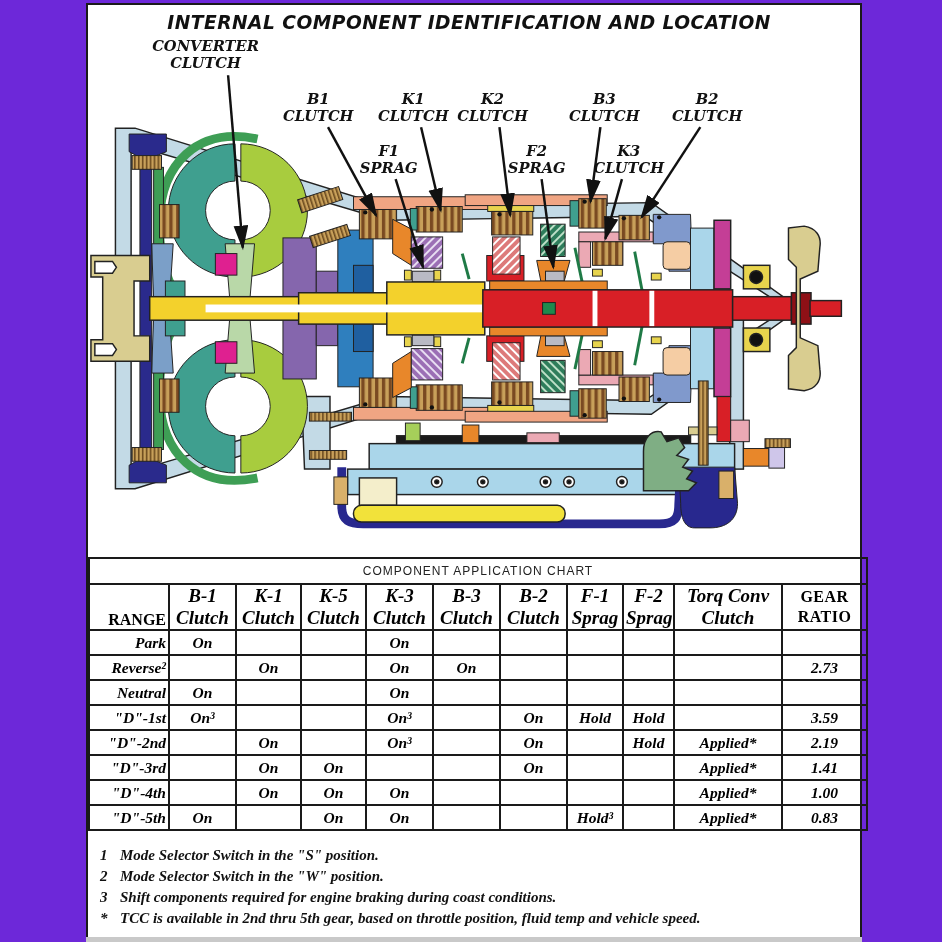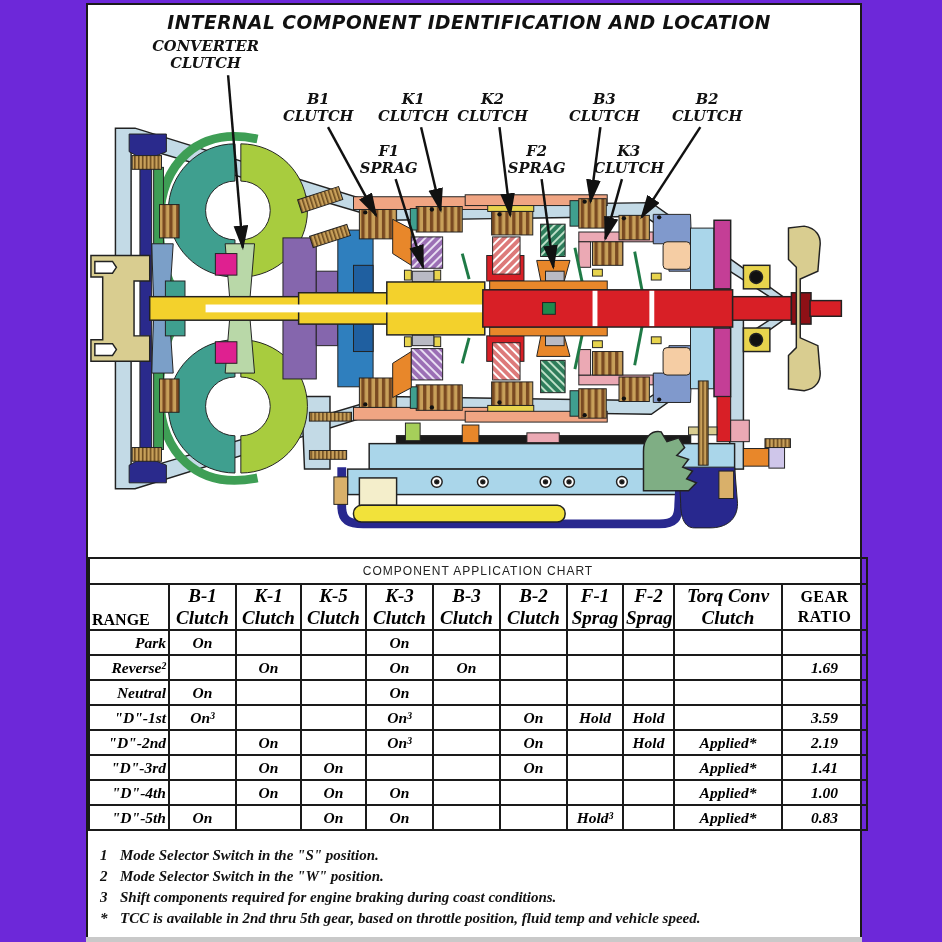--- a/index.html
+++ b/index.html
@@ -13,21 +13,21 @@
           font-size:15px;fill:#111;text-anchor:middle;}
   .dtitle{font-family:"DejaVu Sans",sans-serif;font-weight:bold;font-style:italic;
           font-size:19px;fill:#111;text-anchor:middle;letter-spacing:.5px;}
   
   table.app{border-collapse:collapse;width:772px;table-layout:fixed;}
   table.app td,table.app th{border:2px solid #1a1a1a;padding:0 2px;overflow:hidden;}
   .chart-title{font-family:"Liberation Sans",sans-serif;font-size:12px;font-weight:400;
                letter-spacing:1px;text-align:center;height:24px;color:#222;}
   th.colhead{font-family:"Liberation Serif",serif;font-style:italic;font-weight:bold;
              font-size:19px;height:44px;text-align:center;line-height:1.15;}
-  th.range-head{font-style:normal;text-align:left;vertical-align:bottom;
+  th.range-head{font-style:normal;text-align:right;vertical-align:bottom;
                 padding-left:6px;padding-bottom:2px;font-size:16px;}
   th.gear-head{font-style:normal;font-size:16px;letter-spacing:.5px;line-height:1.25;margin-left:20px;}
   td.cell{font-family:"Liberation Serif",serif;font-style:italic;font-weight:bold;
           font-size:15.5px;text-align:center;height:23px;}
   td.rangecell{font-size:15.5px;text-align:right;}
   
   #footnotes{padding:14px 0 0 12px;}
   .fn-row{display:flex;font-family:"Liberation Serif",serif;font-style:italic;
           font-weight:bold;font-size:15px;line-height:21px;color:#111;}
   .fn-marker{width:20px;flex:0 0 20px;}
@@ -342,21 +342,21 @@
     <td class="cell rangecell">Reverse²</td>
     <td class="cell"></td>
     <td class="cell">On</td>
     <td class="cell"></td>
     <td class="cell">On</td>
     <td class="cell">On</td>
     <td class="cell"></td>
     <td class="cell"></td>
     <td class="cell"></td>
     <td class="cell"></td>
-    <td class="cell">1.69</td>
+    <td class="cell">2.73</td>
   </tr>
   <tr>
     <td class="cell rangecell">Neutral</td>
     <td class="cell">On</td>
     <td class="cell"></td>
     <td class="cell"></td>
     <td class="cell">On</td>
     <td class="cell"></td>
     <td class="cell"></td>
     <td class="cell"></td>

